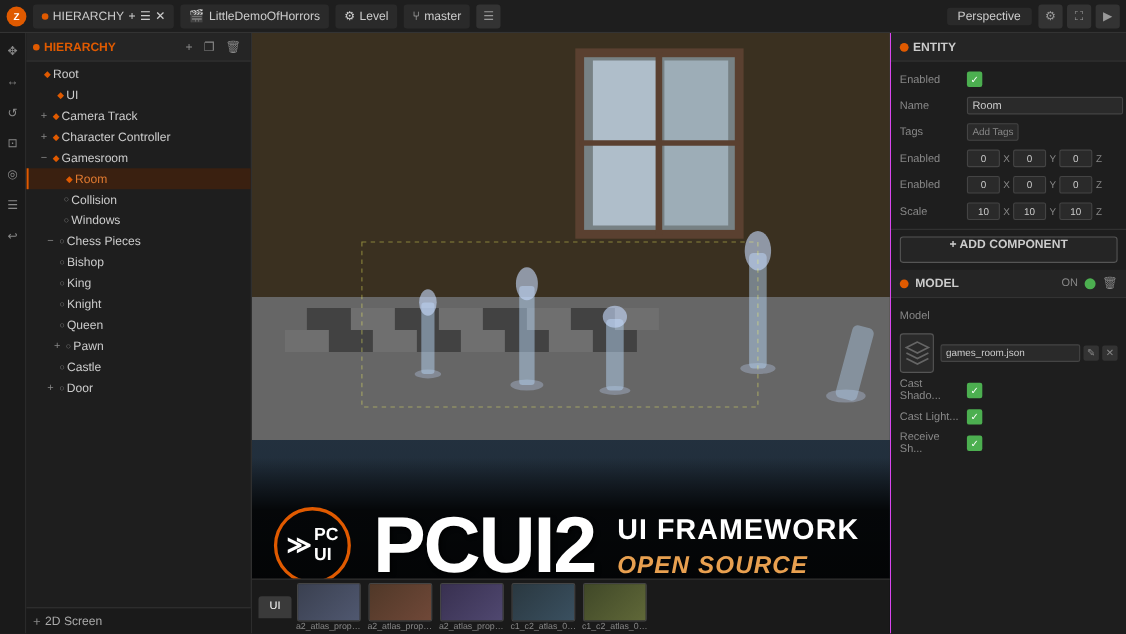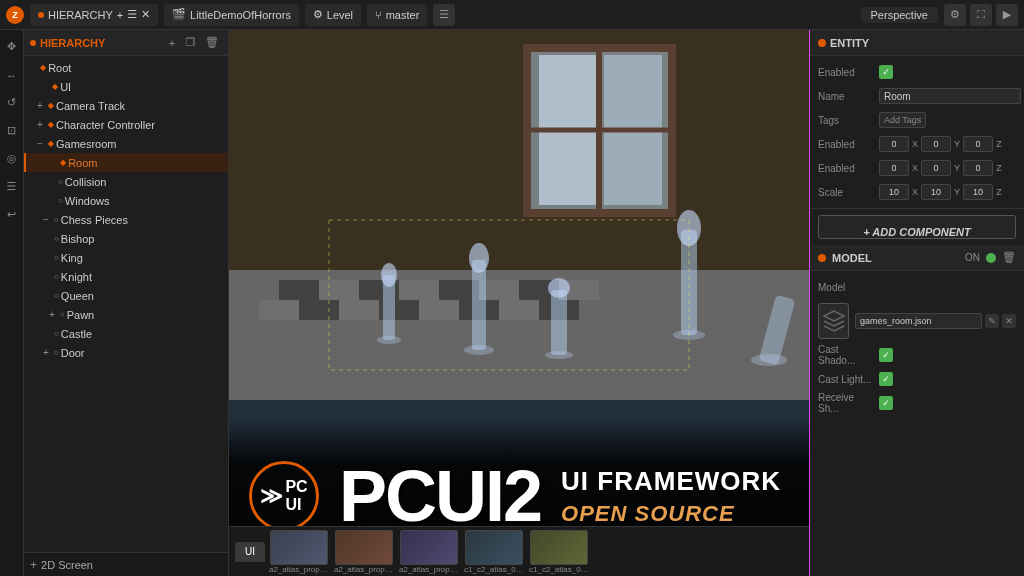--- a/index.html
+++ b/index.html
@@ -322,27 +322,26 @@
       width: 8px;
       text-align: center;
     }
 
     .add-component-btn {
       margin: 6px 8px;
       background: #252525;
       border: 1px solid #555;
       border-radius: 3px;
       height: 24px;
-      display: flex; align-items: flex-end; justify-content: center;
+      display: flex; align-items: flex-start; justify-content: center;
       cursor: pointer;
       color: #ccc;
       font-size: 11px;
       font-weight: bold;
       gap: 4px;
-      font-style: italic;
     }
 
     
     .model-section {
       flex: 1;
       overflow-y: auto;
     }
     .model-header {
       display: flex; align-items: center; gap: 6px;
       padding: 4px 8px;

